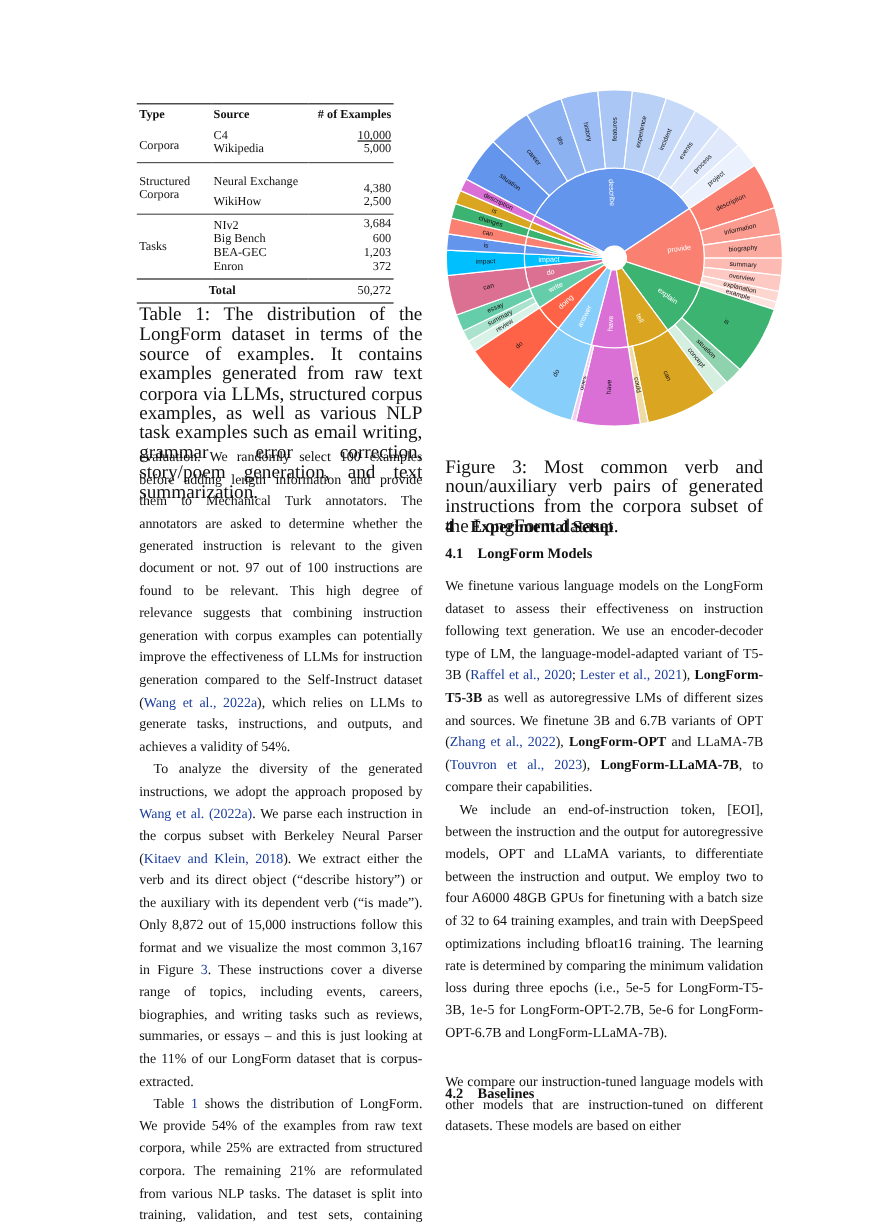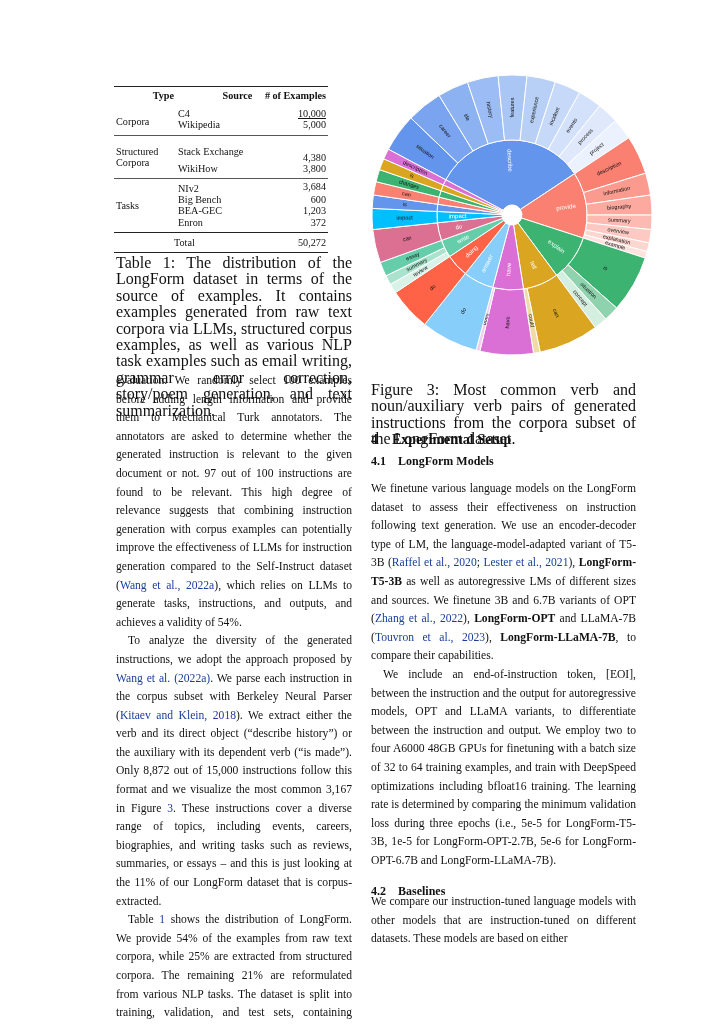--- a/index.html
+++ b/index.html
@@ -3,21 +3,21 @@
 <meta charset="utf-8">
 <style>
   html, body { margin:0; padding:0; background:#fff; }
   body { width:724px; height:1024px; position:relative; overflow:hidden;
          font-family:"Liberation Serif", "DejaVu Serif", serif; color:#111; }
   .col { position:absolute; font-size:11.6px; line-height:18.6px; text-align:justify; }
   .left { left:116px; width:236px; }
   .right { left:371px; width:265px; }
   a, .cite { color:#1a3d9c; text-decoration:none; }
   table.t1 { position:absolute; left:114px; top:86px; width:214px; border-collapse:collapse; font-size:10.2px; line-height:11.2px; }
-  table.t1 th { font-weight:bold; text-align:right; padding:3px 2px 3px 2px; }
+  table.t1 th { font-weight:bold; text-align:left; padding:3px 2px 3px 2px; }
   table.t1 td { padding:0 2px; vertical-align:middle; }
   table.t1 .num { text-align:right; }
   table.t1 .top { border-top:1.3px solid #222; }
   table.t1 .rule { border-top:0.8px solid #555; }
   table.t1 .thick { border-top:1.1px solid #222; }
   table.t1 .bottom { border-bottom:1.3px solid #222; }
   .caption { font-size:16px; line-height:16.4px; }
   .h4 { font-weight:bold; font-size:14px; position:absolute; }
   .h41 { font-weight:bold; font-size:12px; position:absolute; }
   .indent { text-indent:12px; }
@@ -40,46 +40,46 @@
         <td rowspan="2" style="width: 58px; padding-top: 4px;">Corpora</td>
         <td style="padding-top: 4px;">C4</td>
         <td class="num" style="padding-top: 4px; text-decoration: underline;">10,000</td>
       </tr>
       <tr>
         <td style="padding-bottom: 4px;">Wikipedia</td>
         <td class="num" style="padding-bottom: 4px;">5,000</td>
       </tr>
       <tr class="rule">
         <td rowspan="2" style="width: 58px;">Structured Corpora</td>
-        <td style="padding-top: 4px;">Stack Exchange</td>
+        <td style="padding-top: 4px;">Neural Exchange</td>
         <td class="num" style="padding-top: 16px;">4,380</td>
       </tr>
       <tr>
         <td style="padding-bottom: 4px;">WikiHow</td>
-        <td class="num" style="padding-bottom: 4px;">3,800</td>
+        <td class="num" style="padding-bottom: 4px;">2,500</td>
       </tr>
       <tr class="rule">
         <td rowspan="4" style="width: 58px;">Tasks</td>
         <td style="padding-top: 4px;">NIv2</td>
         <td class="num" style="padding-top: 0;">3,684</td>
       </tr>
       <tr>
         <td>Big Bench</td>
         <td class="num">600</td>
       </tr>
       <tr>
         <td>BEA-GEC</td>
         <td class="num">1,203</td>
       </tr>
       <tr>
         <td style="padding-bottom: 4px;">Enron</td>
         <td class="num" style="padding-bottom: 4px;">372</td>
       </tr>
       <tr class="thick bottom">
-        <td colspan="2" style="font-weight: normal; padding: 4px 2px 4px 60px;">Total</td>
+        <td colspan="2" style="font-weight: bold; padding: 4px 2px 4px 60px;">Total</td>
         <td class="num">50,272</td>
       </tr>
     </tbody>
 </table>
 
 <div class="col left caption" style="top:255px;">Table 1: The distribution of the LongForm  dataset in terms of the source of examples. It contains examples generated from raw text corpora via LLMs, structured corpus examples, as well as various NLP task examples such as email writing, grammar error correction, story/poem generation, and text summarization.</div>
 
 <svg id="sunburst" width="300" height="300" style="position:absolute;left:362px;top:65px;">
     <path d="M83.77893053558049,114.78963279105818 A75,75 0 0 1 212.57828943709188,108.66045850366072 L158.34377192494557,144.48806113382142 A10,10 0 0 0 141.17052407141074,145.3052843721411 Z" fill="#6495ed" stroke="#fff" stroke-width="1"></path>
     <text x="147.40944037139005" y="95.5616036164674" font-size="6" fill="#ffffff" text-anchor="middle" dominant-baseline="middle" transform="rotate(87.2755214050494 147.40944037139005 95.5616036164674)">describe</text>
@@ -188,14 +188,14 @@
   <p class="indent"><span>To analyze the diversity of the generated instructions, we adopt the approach proposed by </span><a class="cite">Wang et al. (2022a)</a><span>. We parse each instruction in the corpus subset with Berkeley Neural Parser (</span><a class="cite">Kitaev and Klein, 2018</a><span>). We extract either the verb and its direct object (“describe history”) or the auxiliary with its dependent verb (“is made”). Only 8,872 out of 15,000 instructions follow this format and we visualize the most common 3,167 in Figure </span><a class="cite">3</a><span>. These instructions cover a diverse range of topics, including events, careers, biographies, and writing tasks such as reviews, summaries, or essays – and this is just looking at the 11% of our LongForm dataset that is corpus-extracted.</span></p>
   <p class="indent"><span>Table </span><a class="cite">1</a><span> shows the distribution of LongForm. We provide 54% of the examples from raw text corpora, while 25% are extracted from structured corpora. The remaining 21% are reformulated from various NLP tasks. The dataset is split into training, validation, and test sets, containing 23,652, 2,042, 2,045 examples, respectively.</span></p>
 </div>
 
 <div class="h4" style="left:371px;top:432px;">4 Experimental Setup</div>
 <div class="h41" style="left:371px;top:454px;">4.1 LongForm Models</div>
 <div class="col right" style="top:480px;">
   <p><span>We finetune various language models on the LongForm dataset to assess their effectiveness on instruction following text generation. We use an encoder-decoder type of LM, the language-model-adapted variant of T5-3B (</span><a class="cite">Raffel et al., 2020</a><span>; </span><a class="cite">Lester et al., 2021</a><span>), </span><b>LongForm-T5-3B</b><span> as well as autoregressive LMs of different sizes and sources. We finetune 3B and 6.7B variants of OPT (</span><a class="cite">Zhang et al., 2022</a><span>), </span><b>LongForm-OPT</b><span> and LLaMA-7B (</span><a class="cite">Touvron et al., 2023</a><span>), </span><b>LongForm-LLaMA-7B</b><span>, to compare their capabilities.</span></p>
   <p class="indent">We include an end-of-instruction token, [EOI], between the instruction and the output for autoregressive models, OPT and LLaMA variants, to differentiate between the instruction and output. We employ two to four A6000 48GB GPUs for finetuning with a batch size of 32 to 64 training examples, and train with DeepSpeed optimizations including bfloat16 training. The learning rate is determined by comparing the minimum validation loss during three epochs (i.e., 5e-5 for LongForm-T5-3B, 1e-5 for LongForm-OPT-2.7B, 5e-6 for LongForm-OPT-6.7B and LongForm-LLaMA-7B).</p>
 </div>
-<div class="h41" style="left:371px;top:884px;">4.2 Baselines</div>
+<div class="h41" style="left:371px;top:904px;">4.2 Baselines</div>
 <div class="col right" style="top:893px;">We compare our instruction-tuned language models with other models that are instruction-tuned on different datasets. These models are based on either</div>
 
 </body></html>

